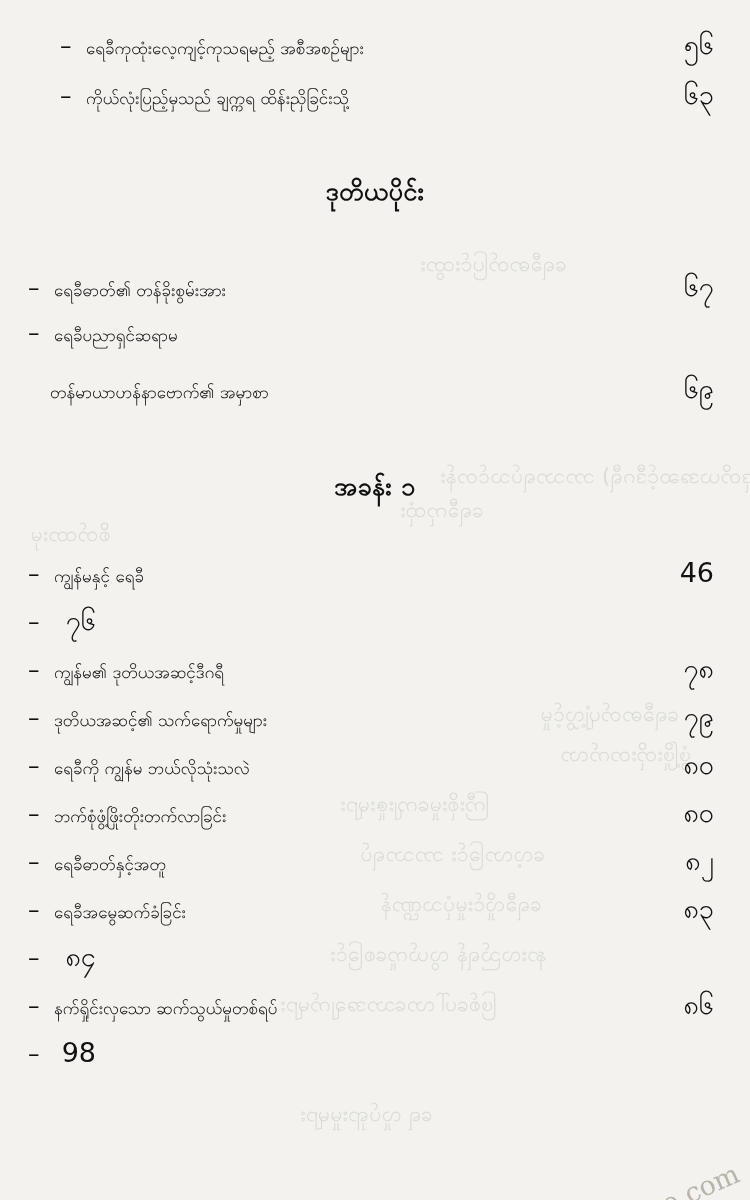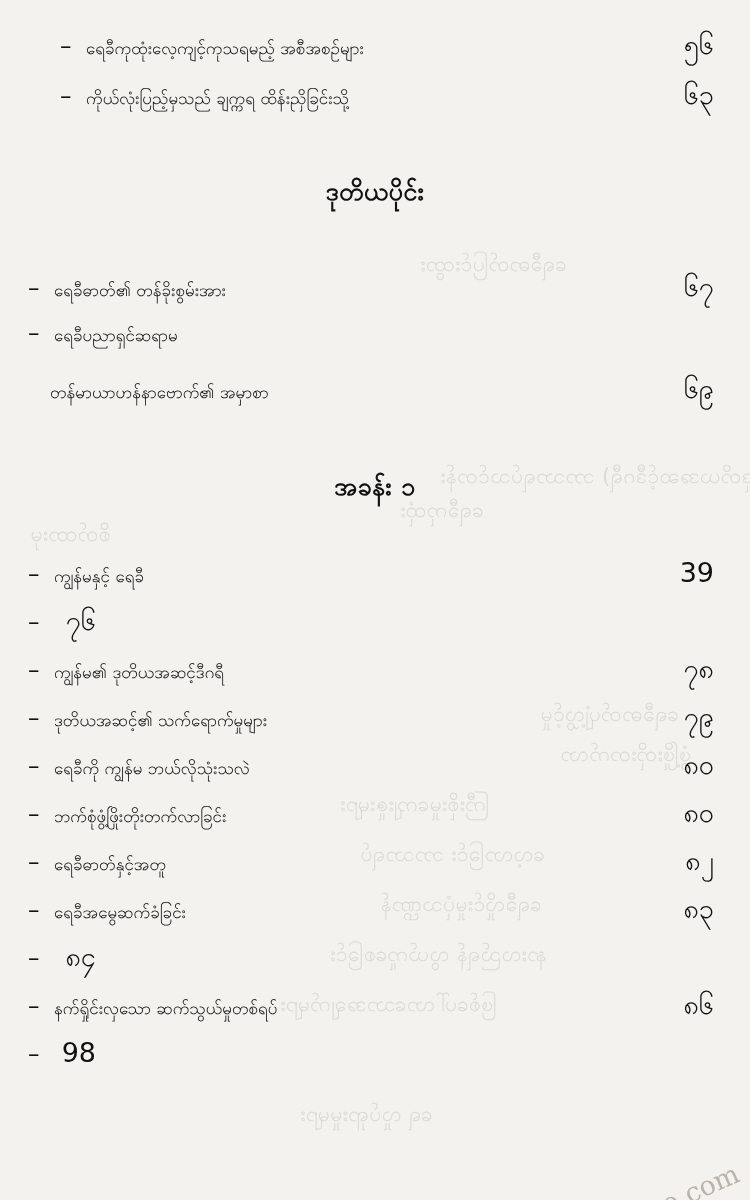--- a/index.html
+++ b/index.html
@@ -133,21 +133,21 @@
     <span class="dash"></span>
     <span class="entry-text">တန်မာယာဟန်နာဗောက်၏ အမှာစာ</span>
     <span class="entry-page">၆၉</span>
   </div>
 
   <div class="section-heading" style="top:462px;margin-top:8px;">အခန်း ၁</div>
 
   <div class="entry" style="left:0; top:556px; padding-left:28px;">
     <span class="dash">–</span>
     <span class="entry-text">ကျွန်မနှင့် ရေခီ</span>
-    <span class="entry-page">39</span>
+    <span class="entry-page">46</span>
   </div>
 
   <div class="entry" style="left:0; top:604px; padding-left:28px;">
     <span class="dash">–</span>
     <span class="entry-page">၇၆</span>
   </div>
 
   <div class="entry" style="left:0; top:652px; padding-left:28px;">
     <span class="dash">–</span>
     <span class="entry-text">ကျွန်မ၏ ဒုတိယအဆင့်ဒီဂရီ</span>

